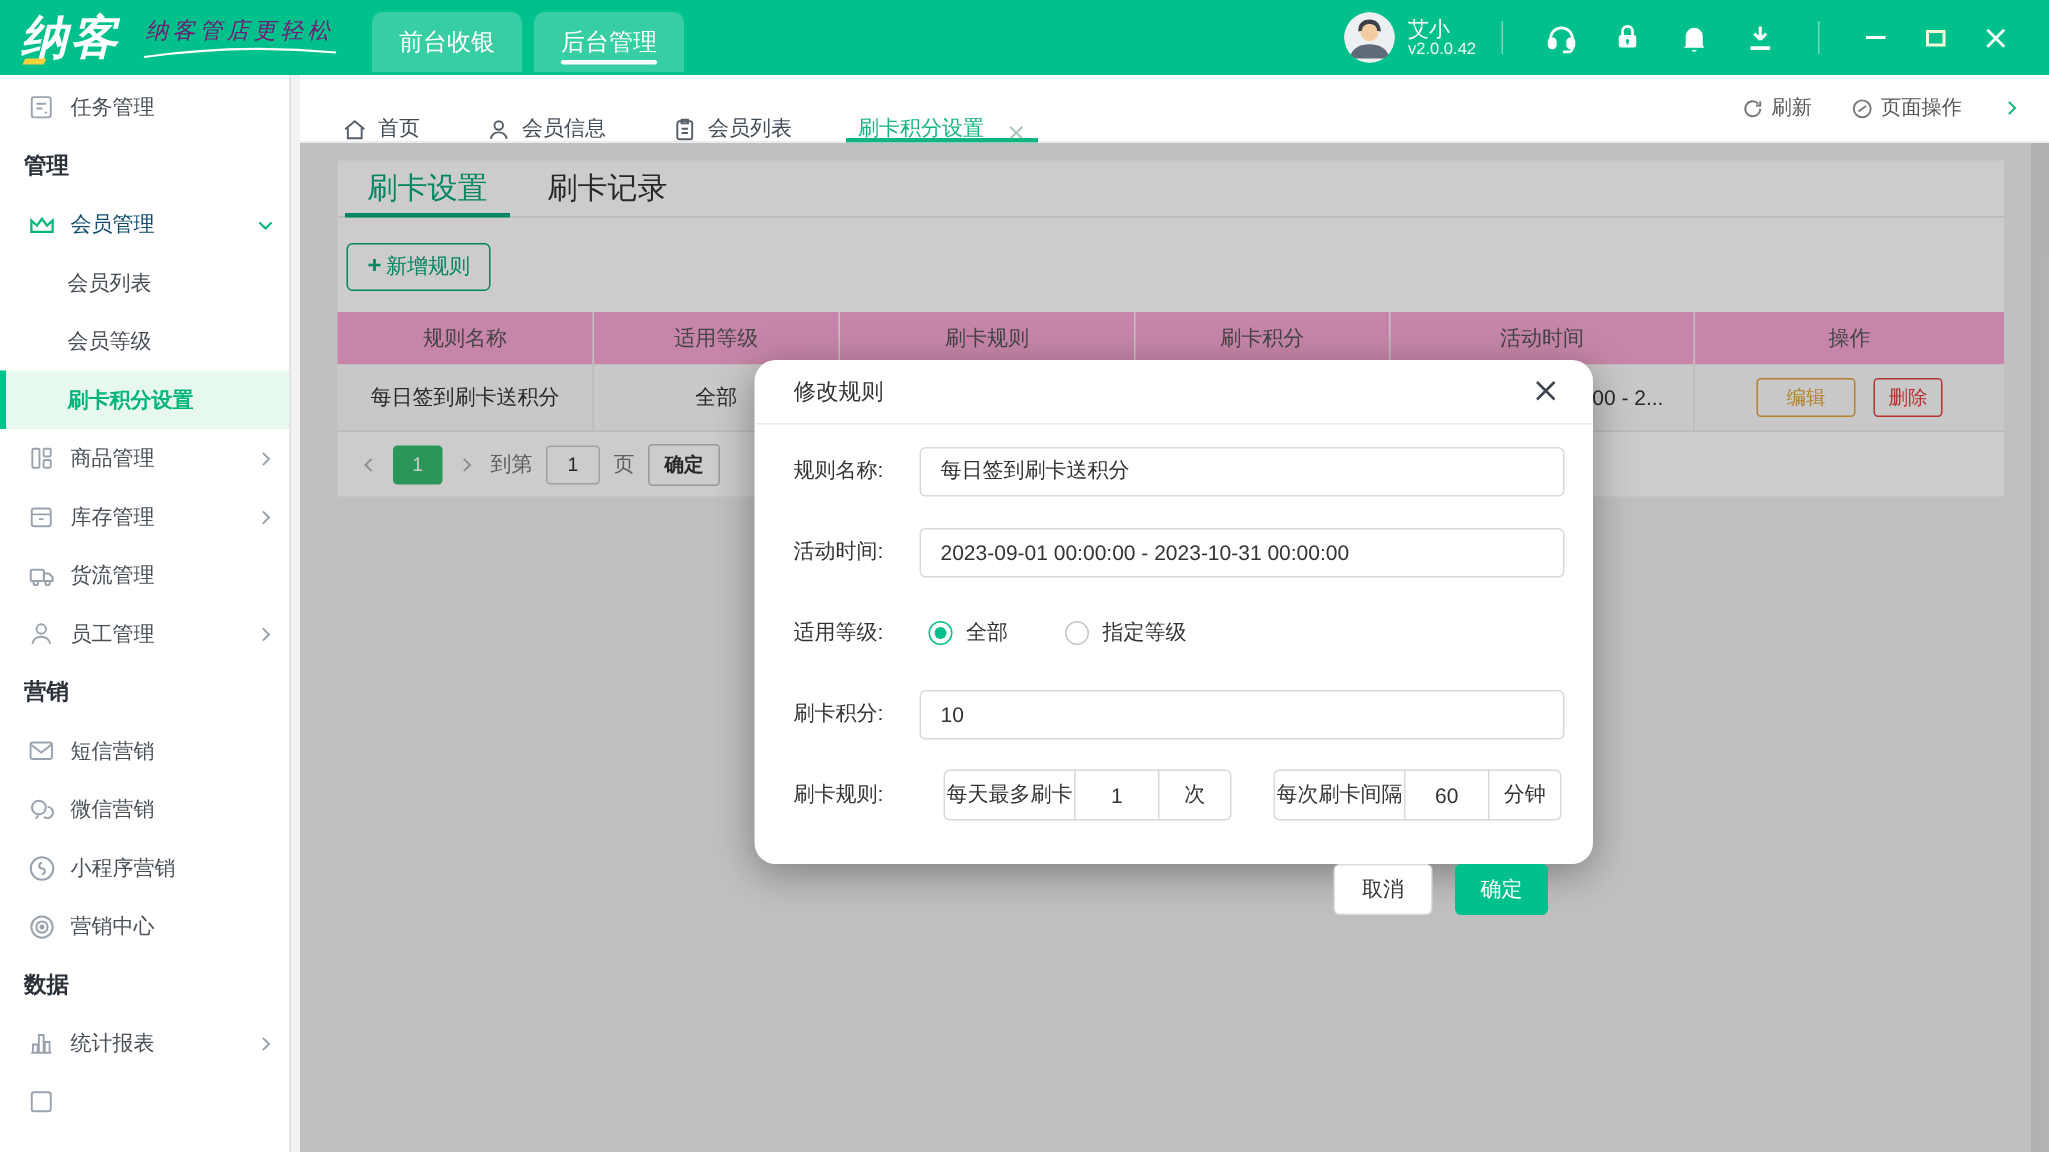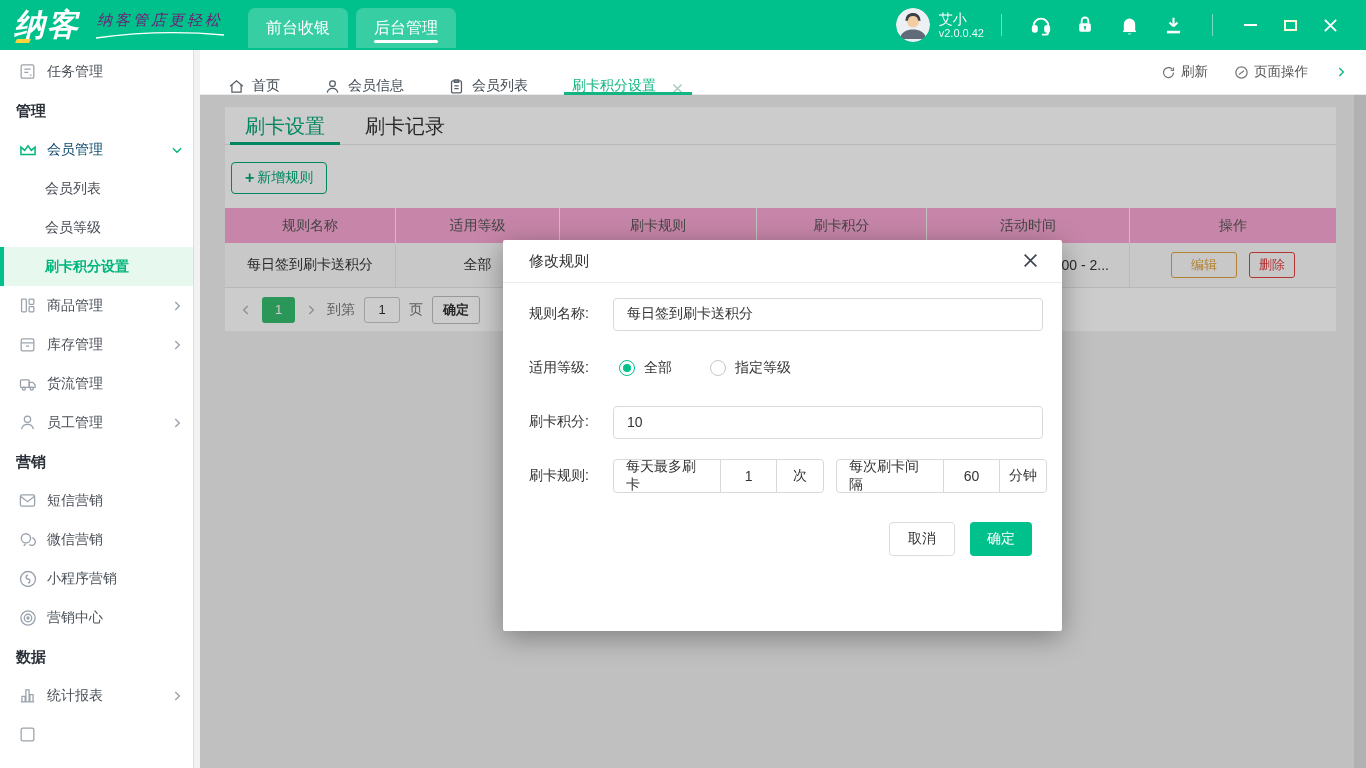--- a/index.html
+++ b/index.html
@@ -74,38 +74,38 @@
   .btn-del { border:1px solid #e24242; color:#e24242; background:transparent; border-radius:3px; padding:3px 9px; font-size:13px; margin:0 6px; cursor:pointer; }
 
   .pager { display:flex; align-items:center; height:43px; padding-left:14px; gap:9px; font-size:14px; color:#777; }
   .pg-chev { width:14px; height:14px; color:#b5b5b5; display:flex; cursor:pointer; }
   .pg-cur { width:33px; height:26px; background:#35bd70; color:#fff; border-radius:3px; display:flex; align-items:center; justify-content:center; font-size:13px; cursor:pointer; }
   .pg-input { width:36px; height:26px; border:1px solid #c9c9c9; border-radius:3px; text-align:center; font-size:13px; color:#333; font-family:inherit; }
   .pg-btn { width:48px; height:28px; background:#fff; border:1px solid #bfbfbf; border-radius:3px; font-size:13px; font-weight:bold; color:#333; cursor:pointer; }
 
   
   .dim { position:absolute; inset:0; background:rgba(0,0,0,0.2); z-index:5; }
-  .modal { position:absolute; left:303px; top:145px; width:559px; height:391px; background:#fff; border-radius:2px; box-shadow:0 6px 28px rgba(0,0,0,0.35); z-index:10; }
+  .modal { position:absolute; left:303px; top:145px; width:559px; height:336px; background:#fff; border-radius:14px; box-shadow:0 6px 28px rgba(0,0,0,0.35); z-index:10; }
   .modal-hd { height:43px; display:flex; align-items:center; padding:0 22px 0 26px; border-bottom:1px solid #ebebeb; font-size:15px; color:#333; }
   .modal-close { margin-left:auto; width:18px; height:18px; color:#3e4450; cursor:pointer; display:flex; }
   .modal-bd { padding:14px 15px 0 26px; }
   .m-row { display:flex; align-items:center; height:34px; margin-bottom:20px; }
   .m-label { width:84px; font-size:14px; color:#333; flex:none; }
   .m-input { width:430px; height:33px; border:1px solid #d9d9d9; border-radius:4px; padding:0 13px; font-size:14px; color:#333; font-family:inherit; background:#fff; }
   .radio { display:flex; align-items:center; cursor:pointer; }
   .radio-circle { width:16px; height:16px; border:1px solid #c6c6c6; border-radius:50%; background:#fff; position:relative; flex:none; }
   .radio.sel .radio-circle { border:1.5px solid #00c08b; }
   .radio.sel .radio-circle::after { content:""; position:absolute; inset:3px; border-radius:50%; background:#00c08b; }
   .radio-label { margin-left:9px; font-size:14px; color:#333; }
   .radio + .radio { margin-left:38px; }
   .grp { display:flex; }
   .grp + .grp { margin-left:12px; }
   .grp-cell { height:34px; border:1px solid #d9d9d9; background:#fff; display:flex; align-items:center; justify-content:center; font-size:14px; color:#333; }
   .grp-cell + .grp-cell { margin-left:-1px; }
-  .cell-pre { padding:0 12px; border-radius:4px 0 0 4px; }
+  .cell-pre { padding:0 1px; border-radius:4px 0 0 4px;margin-left:16px; }
   .cell-val { width:57px; text-align:center; border-radius:0; border-left:1px solid #d9d9d9; border-right:1px solid #d9d9d9; padding:0; font-family:inherit; font-size:14px; color:#333; height:34px; background:#fff; }
   .cell-unit { width:49px; border-radius:0 4px 4px 0; }
   .modal-ft { display:flex; justify-content:flex-end; margin-top:29px; padding-right:15px; }
   .btn-cancel { width:66px; height:34px; background:#fff; border:1px solid #dcdcdc; border-radius:4px; color:#333; font-size:14px; cursor:pointer; }
   .btn-ok { width:62px; height:34px; background:#00c08b; border:none; border-radius:4px; color:#fff; font-size:14px; margin-left:15px; cursor:pointer; }
 </style>
 </head>
 <body>
 
 <div class="app">
@@ -458,20 +458,24 @@
               <path d="M2.5 2.5l11 11M13.5 2.5l-11 11"></path>
             </svg>
           </span>
       </div>
       <div class="modal-bd">
         <div class="m-row">
           <span class="m-label">规则名称:</span>
           <input class="m-input" value="每日签到刷卡送积分" style="">
         </div>
         <div class="m-row">
+          <span class="m-label">活动时间:</span>
+          <input class="m-input" value="2023-09-01 00:00:00 - 2023-10-31 00:00:00" style="">
+        </div>
+        <div class="m-row">
           <span class="m-label">适用等级:</span>
           <div style="display:flex; align-items:center; margin-left:6px;">
             <div class="radio sel">
               <span class="radio-circle"></span>
               <span class="radio-label">全部</span>
             </div>
             <div class="radio">
               <span class="radio-circle"></span>
               <span class="radio-label">指定等级</span>
             </div>

